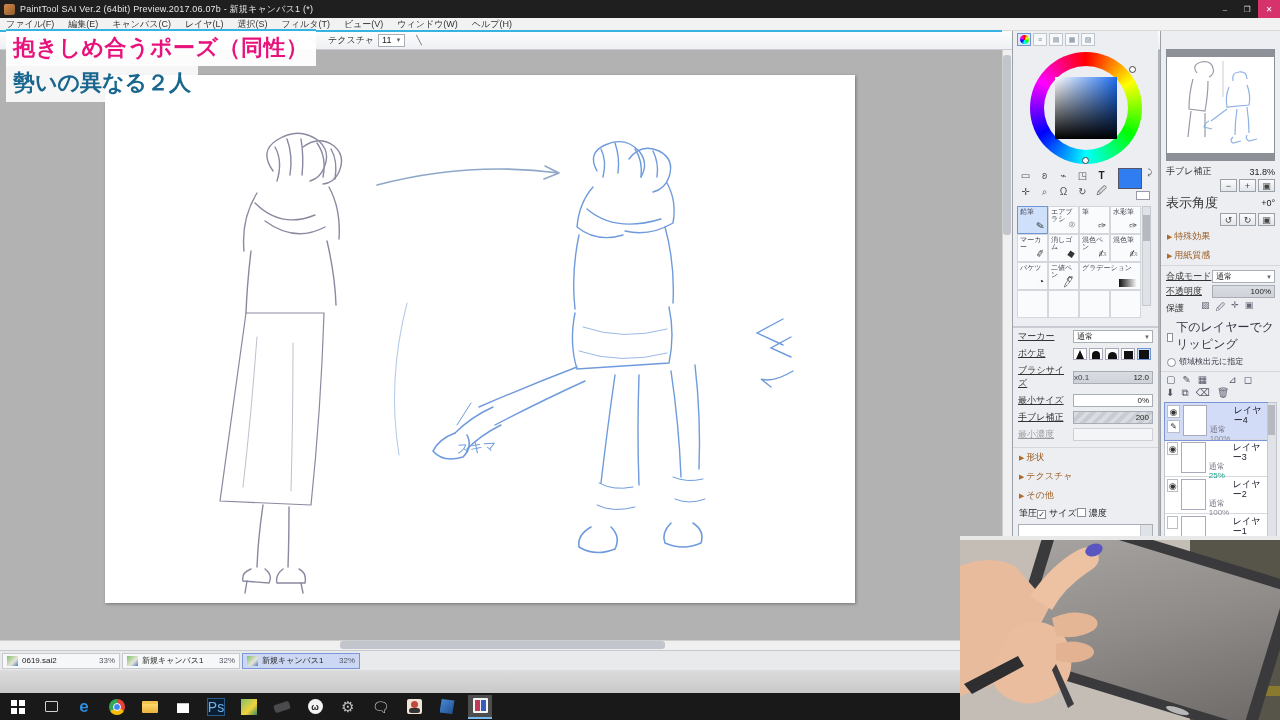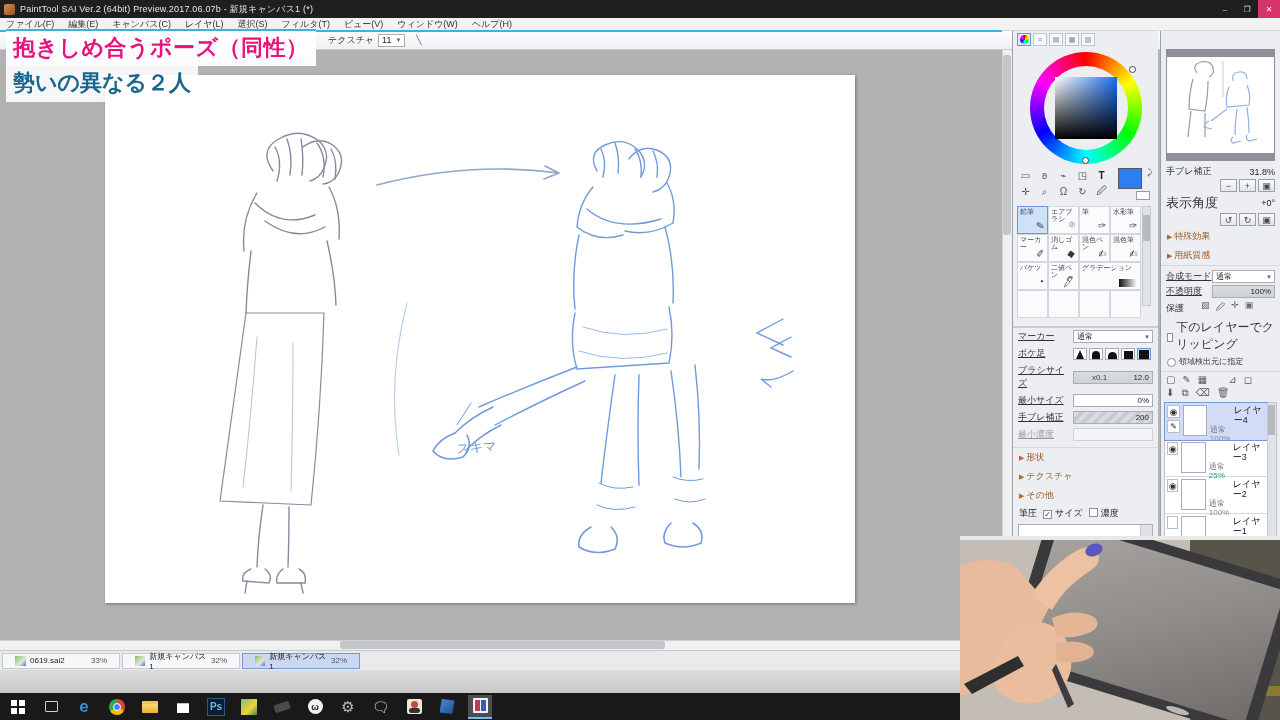--- a/index.html
+++ b/index.html
@@ -70,21 +70,21 @@
   .eyebox { width:13px; height:13px; border:1px solid #b9bdc4; background:#fff; font-size:9px; line-height:12px; text-align:center; color:#333; }
   .lthumb { width:28px; height:31px; border:1px solid #aab; background:#fff; margin:0 3px; }
   .lname { font-size:9px; color:#223; line-height:10px;margin-left:24px; }
   .lmode { font-size:8px; color:#778; line-height:9px; }
   .lop { font-size:8px; line-height:9px; }
   .teal { color:#18a08a; }
   .gray { color:#889; }
 
   
   .statusbar { left:0; top:650px; width:1280px; height:20px; background:#e9eaec; border-top:1px solid #c6c9ce; display:flex; align-items:center; padding-left:2px; gap:2px; }
-  .dtab { width:118px; height:16px; background:#f6f7f8; border:1px solid #c6c9ce; display:flex; align-items:center; padding:0 12px; gap:4px; font-size:8px; }
+  .dtab { width:118px; height:16px; background:#f6f7f8; border:1px solid #c6c9ce; display:flex; align-items:center; padding:0 4px; gap:4px; font-size:8px; }
   .dtab.active { background:#ccd7f3; border:1px solid #7a96d8; }
   .dthumb { width:11px; height:10px; background:linear-gradient(135deg,#7ec26a,#e8e4d8 60%,#4a7ec2); }
   .dzoom { margin-left:auto; color:#556; }
   .gapstrip { left:0; top:670px; width:1280px; height:23px; background:linear-gradient(#dcdcdc,#c9c9c9); }
   .taskbar { left:0; top:693px; width:1280px; height:27px; background:#191919; display:flex; align-items:center; padding-left:6px; gap:9px; }
   .tico { width:24px; height:24px; display:flex; align-items:center; justify-content:center; font-size:13px; }
   .tico.active { background:#4d4d4d; border-bottom:2px solid #76b9ed; }
 
   .webcam { left:960px; top:536px; width:320px; height:184px; overflow:hidden; z-index:9; background:#b9b2aa; }
 </style>
@@ -316,21 +316,21 @@
             <span style="width:9px;height:8px;background:#111"></span>
           </span>
         <span style="width:14px;height:12px;background:#cfe0fa;border:1px solid #6f94d8;display:flex;align-items:flex-end;justify-content:center">
             <span style="width:10px;height:9px;background:#111"></span>
           </span>
       </span>
     </div>
     <div class="srow">
         <span class="slbl">ブラシサイズ</span>
       <div class="slider">
-        <span style="position:absolute;left:18px;top:1px;color:#445">x0.1</span>
+        <span style="position:absolute;left:0;top:1px;color:#445">x0.1</span>
         <span class="val">12.0</span>
       </div>
     </div>
     <div class="srow">
         <span class="slbl">最小サイズ</span>
       <div class="slider empty">
           <span class="val">0%</span>
         </div>
     </div>
     <div class="srow">
@@ -342,21 +342,21 @@
     <div class="srow" style="opacity:.45">
         <span class="slbl">最小濃度</span>
       <div class="slider empty"></div>
     </div>
   </div>
 
   <div style="margin-top:4px;border-top:1px solid #d4d7db">
     <div class="sect">形状</div>
     <div class="sect">テクスチャ</div>
     <div class="sect">その他</div>
-    <div style="padding:2px 6px;display:flex;align-items:center;gap:6px">
+    <div style="padding:2px 6px;display:flex;align-items:center;">
       <span>筆圧</span>
       <span><span class="chk">✓</span><span>サイズ</span></span>
       <span><span class="chk"></span><span>濃度</span></span>
     </div>
     <div style="margin:2px 5px;height:13px;border:1px solid #a9adb5;background:#fff;display:flex">
       <span style="margin-left:auto;width:12px;background:#dfe2e6;border-left:1px solid #c6c9ce"></span>
     </div>
   </div>
 
   <div class="presetgrid" style="margin:2px 5px 0">
@@ -597,21 +597,21 @@
         <span style="position:absolute;left:4px;top:4px;width:8px;height:8px;border-radius:50%;background:#4285f4;border:1.5px solid #fff"></span>
       </span>
     </div>
   <div class="tico">
       <span style="width:16px;height:12px;background:linear-gradient(#ffd86b,#e8b33c);border-radius:1px;border-top:3px solid #f3c44e"></span>
     </div>
   <div class="tico">
       <span style="width:12px;height:13px;background:#fff;clip-path:polygon(0 25%,100% 25%,100% 100%,0 100%)"></span>
     </div>
   <div class="tico">
-      <span style="width:18px;height:18px;background:#0a1e33;color:#6fb3e8;font-size:10px;font-weight:bold;display:flex;align-items:center;justify-content:center;border:1px solid #2a5a8a">Ps</span>
+      <span style="width:18px;height:18px;background:#0a1e33;color:#6fb3e8;font-size:14px;font-weight:normal;display:flex;align-items:center;justify-content:center;border:1px solid #2a5a8a">Ps</span>
     </div>
   <div class="tico">
       <span style="width:16px;height:16px;background:linear-gradient(135deg,#7ec26a,#f2d23c 60%,#3a8a5a)"></span>
     </div>
   <div class="tico">
       <span style="width:16px;height:8px;background:#4a4a4e;transform:rotate(-18deg);border-radius:2px"></span>
     </div>
   <div class="tico">
       <span style="width:15px;height:15px;border-radius:50%;background:#f2f2f2;color:#222;font-size:9px;font-weight:bold;display:flex;align-items:center;justify-content:center">ω</span>
     </div>

